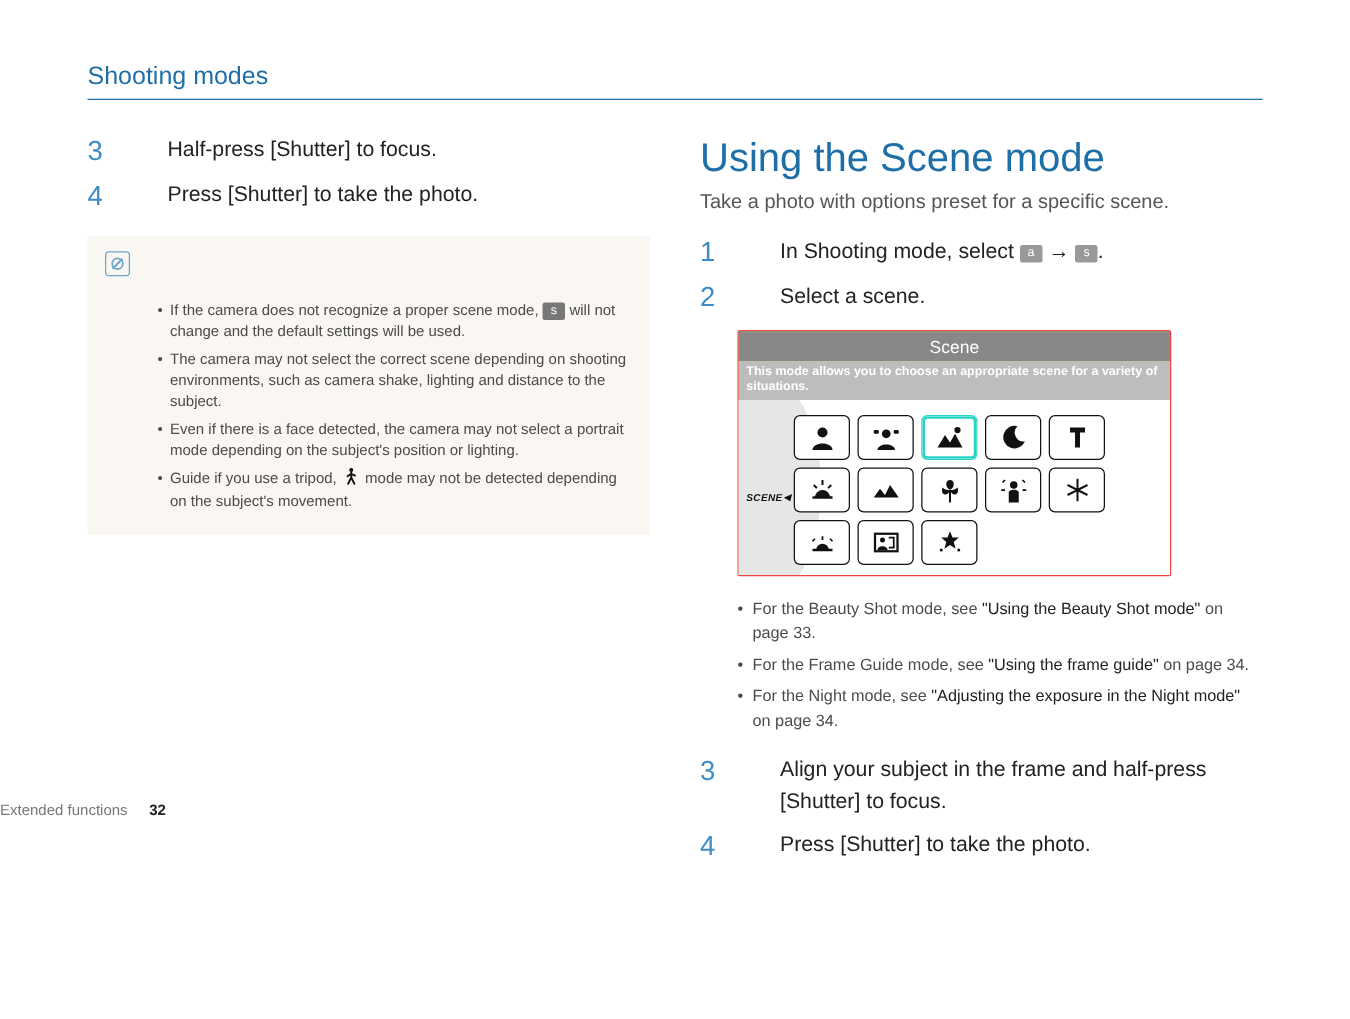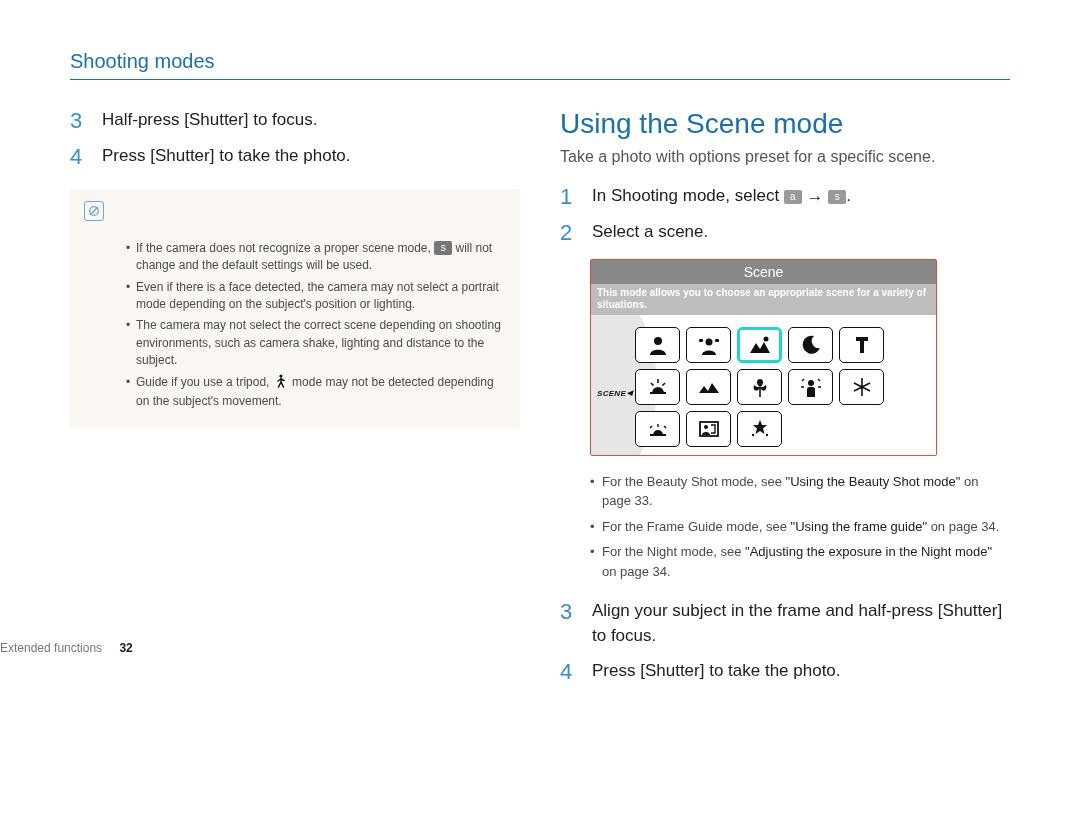--- a/index.html
+++ b/index.html
@@ -47,20 +47,21 @@
   .step-num {
     color: #3c8cc5;
     font-size: 22px;
     width: 18px;
     flex-shrink: 0;
     line-height: 1.2;
   }
   .step-text {
     font-size: 17px;
     line-height: 1.45;
+    margin-left: 32px;
   }
   .step-text .shutter {
     font-weight: 400;
   }
   .step-text .arrow {
     font-family: Arial;
   }
   .info-box {
     background: #faf7f2;
     border-radius: 2px;
@@ -117,21 +118,21 @@
     color: #fff;
     font-size: 10px;
     text-align: center;
     border-radius: 2px;
     line-height: 14px;
     padding: 0 2px;
     vertical-align: 1px;
   }
   .h2-scene {
     color: #1e6fa8;
-    font-size: 28px;
+    font-size: 32px;
     font-weight: 400;
     margin: 0 0 8px 0;
   }
   .subdesc {
     font-size: 16px;
     color: #555;
     margin-bottom: 18px;
   }
   .lcd {
     width: 345px;
@@ -281,22 +282,22 @@
           <svg width="12" height="12" viewBox="0 0 12 12">
               <path d="M2 10 L10 2" stroke="#6ea8ce" stroke-width="1.5" fill="none"></path>
               <circle cx="6" cy="6" r="4.3" stroke="#6ea8ce" stroke-width="1.3" fill="none"></circle>
             </svg>
         </div>
         <div class="info-content">
           <ul>
             <li>
               <span>If the camera does not recognize a proper scene mode, </span><span class="s-badge">s</span><span> will not change and the default settings will be used.</span>
             </li>
+            <li>The camera may not select the correct scene depending on shooting environments, such as camera shake, lighting and distance to the subject.</li>
             <li>Even if there is a face detected, the camera may not select a portrait mode depending on the subject's position or lighting.</li>
-            <li>The camera may not select the correct scene depending on shooting environments, such as camera shake, lighting and distance to the subject.</li>
             <li>
               <span>Guide if you use a tripod, </span><span class="inline-icon"><svg width="12" height="14" viewBox="0 0 12 14">
                     <circle cx="6" cy="2" r="1.6" fill="#111"></circle>
                     <path d="M6 4 L6 8 M6 5 L3 7 M6 5 L9 6.5 M6 8 L3.5 13 M6 8 L8.5 13" stroke="#111" stroke-width="1.5" fill="none" stroke-linecap="round"></path>
                   </svg></span><span> mode may not be detected depending on the subject's movement.</span>
             </li>
           </ul>
         </div>
       </div>
     </div>

